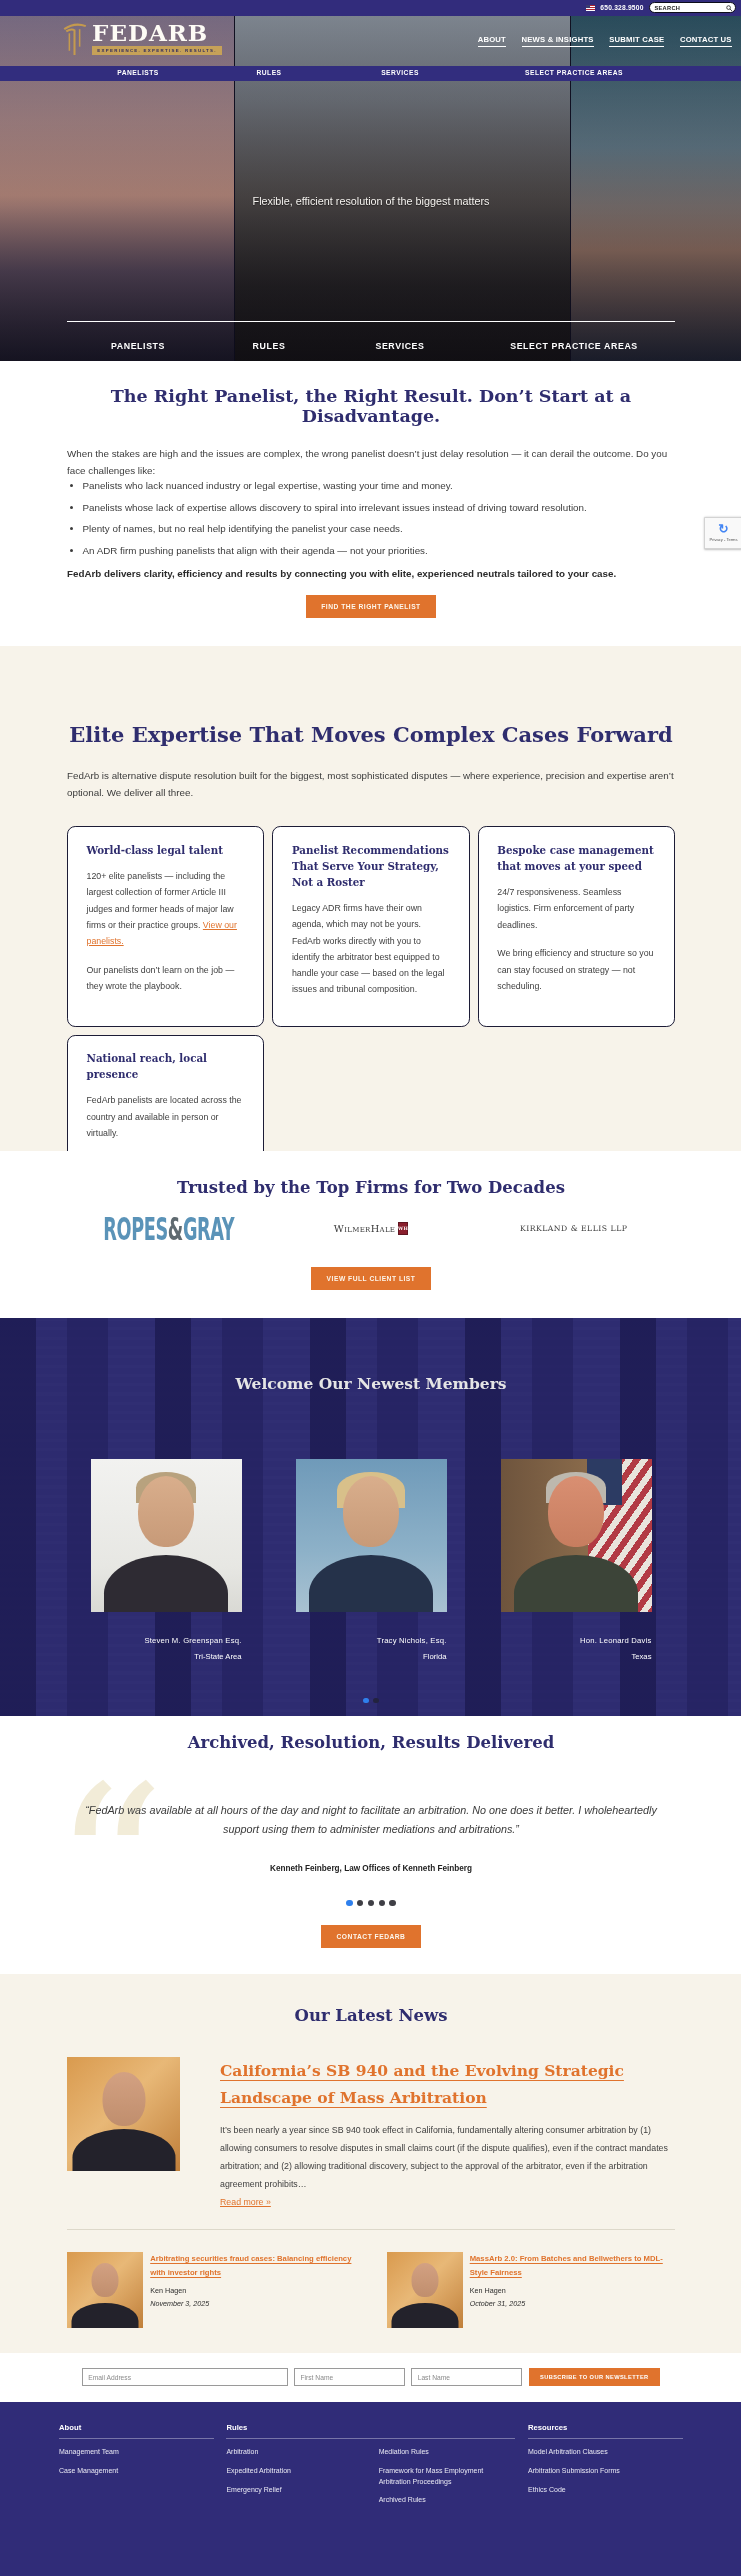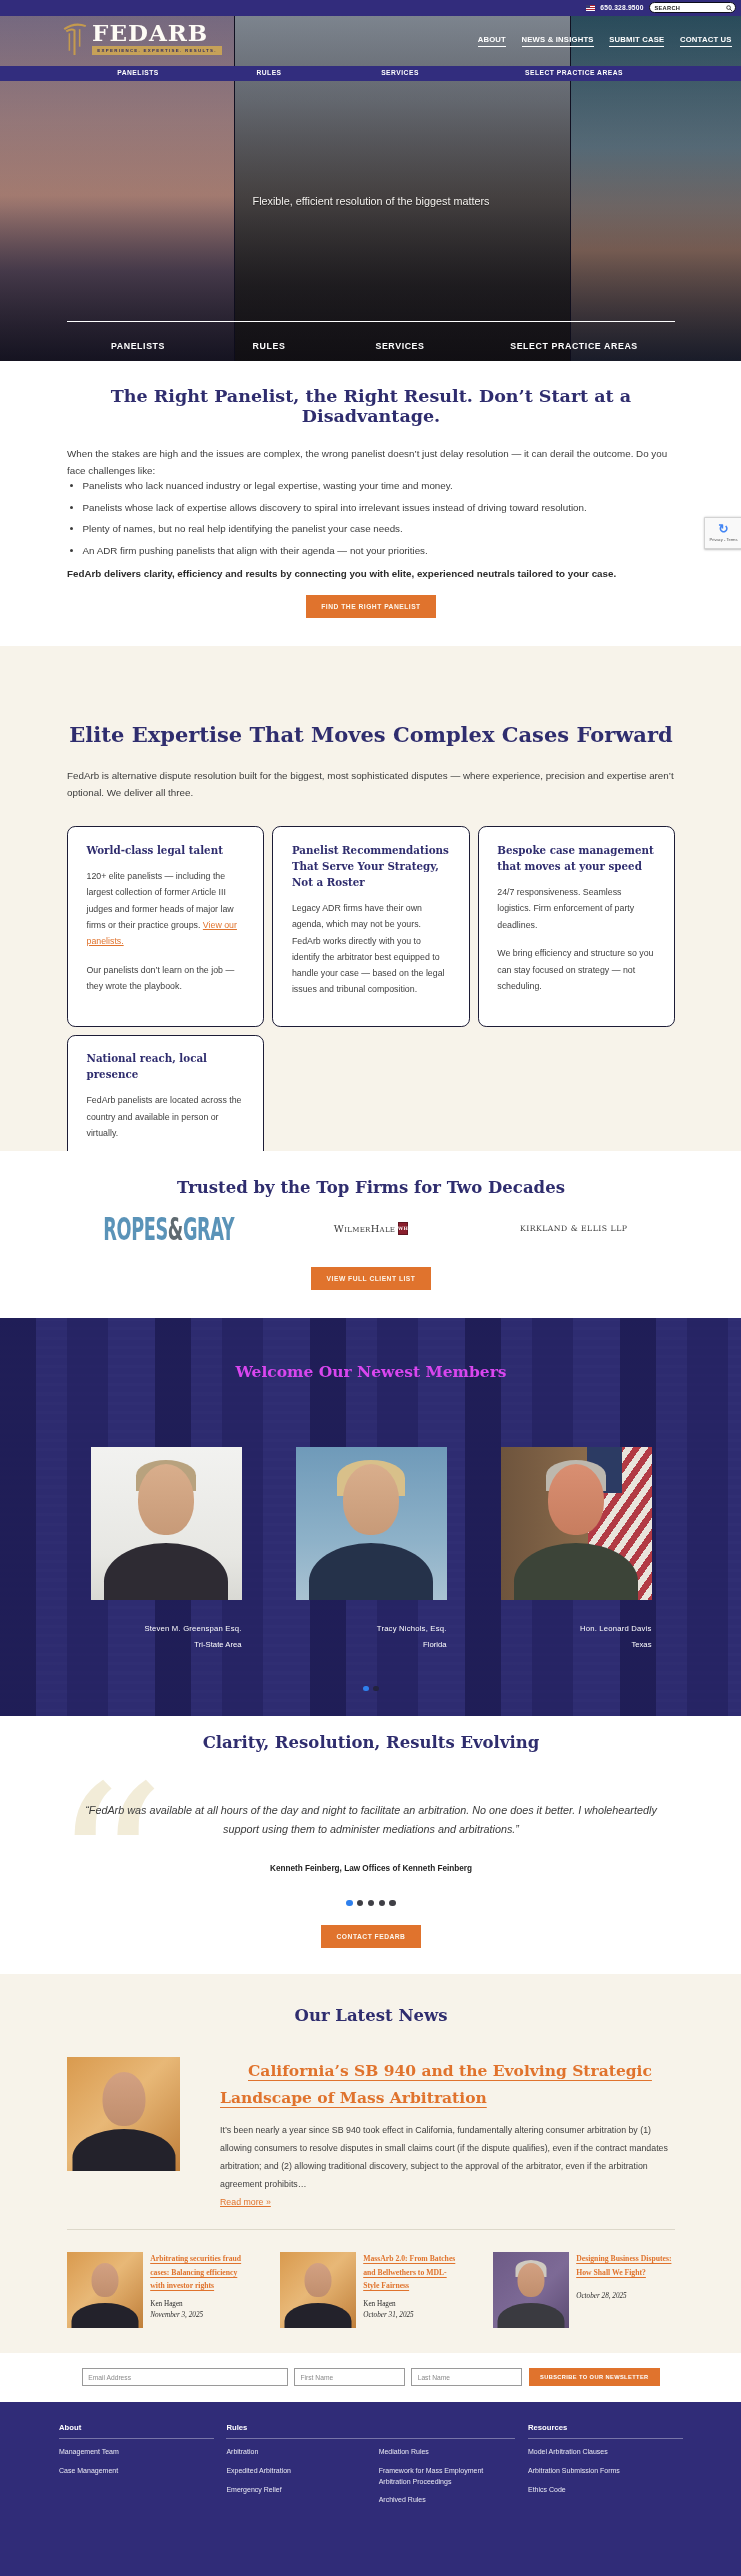--- a/index.html
+++ b/index.html
@@ -84,21 +84,21 @@
   .wh-badge { width:10.3px; height:13.4px; background:#8a1f2d; color:#fff; font-size:4.6px; font-weight:bold; display:flex; align-items:center; justify-content:center; font-variant:normal; border:0.5px solid #5f1520; }
   .kirkland { font-family:"DejaVu Serif", serif; font-size:7.7px; color:#3c3c3c; letter-spacing:0.5px; }
   .trusted .btn-orange { margin-top:26px; }
 
   
   .members { height:398px; background:#2b2970; overflow:hidden; position:relative; }
   .members .citybg { position:absolute; inset:0; opacity:.45;
     background:
       repeating-linear-gradient(90deg, rgba(16,14,52,.9) 0 36px, rgba(52,50,110,.55) 36px 67px, rgba(30,28,80,.8) 67px 108px, rgba(60,58,120,.4) 108px 155px),
       repeating-linear-gradient(180deg, rgba(255,255,255,.04) 0 3.1px, transparent 3.1px 9.3px); }
-  .members h2 { position:relative; color:#d946ef; font-size:15.5px; padding-top:44px; }
+  .members h2 { position:relative; color:#e5e5e5; font-size:15.5px; padding-top:56px; }
   .member-row { position:relative; display:flex; justify-content:center; gap:54px; margin-top:66px; }
   .mphoto { width:151px; height:153px; position:relative; overflow:hidden; }
   .mp1 { background:linear-gradient(180deg,#f2f2f0 0%,#e7e7e3 70%,#d9d9d4 100%); }
   .mp2 { background:linear-gradient(180deg,#6f9ab9 0%,#8db1c8 60%,#a9c2d2 100%); }
   .mp3 { background:linear-gradient(90deg,#6e543d 0%,#8a6b4b 58%,#9b3a3f 58%,#9b3a3f 100%); }
   .mp3 .flagstripes { position:absolute; right:0; top:0; width:64px; height:100%; background:repeating-linear-gradient(125deg,#b23a44 0 6.2px,#e9e4dc 6.2px 12.4px); }
   .mp3 .flagcanton { position:absolute; right:30px; top:0; width:35px; height:46px; background:#2c3b63; }
   .head { position:absolute; left:50%; top:17.5px; transform:translateX(-50%); width:56px; height:71px; border-radius:50% 50% 46% 46%; background:linear-gradient(180deg,#d9ae8c 0%,#c79a78 100%); }
   .hair { position:absolute; left:50%; top:13.4px; transform:translateX(-50%); width:60px; height:31px; border-radius:50% 50% 0 0; background:#b8a27e; }
   .shoulders { position:absolute; left:50%; bottom:-20.6px; transform:translateX(-50%); width:124px; height:77px; border-radius:50% 50% 0 0; background:#2e2b33; }
@@ -125,25 +125,25 @@
   .testimonial .btn-orange { margin-top:18.5px; }
 
   
   .news { height:379px; background:#f7f3ea; overflow:hidden; }
   .news h2 { font-size:16.5px; padding-top:32px; }
   .featured { display:flex; gap:40px; margin-top:32px; }
   .fphoto { width:113px; height:114px; flex:0 0 auto; background:linear-gradient(135deg,#d99a4e 0%,#e8b877 45%,#c07f3a 100%); position:relative; overflow:hidden; }
   .fphoto .head { width:43px; height:54px; top:15.5px; background:linear-gradient(180deg,#d3a182 0%,#c08e6d 100%); }
   .fphoto .shoulders { width:103px; height:57px; bottom:-15.5px; background:#23222b; }
   .fbody { flex:1; }
-  .ftitle { font-family:"DejaVu Serif", serif; font-weight:bold; font-size:15.5px; line-height:1.75; color:#e0732d; text-decoration:underline; text-underline-offset:3.6px; cursor:pointer; display:inline;margin-left:28px; }
+  .ftitle { font-family:"DejaVu Serif", serif; font-weight:bold; font-size:15.5px; line-height:1.75; color:#e0732d; text-decoration:underline; text-underline-offset:3.6px; cursor:pointer; display:inline; }
   .fexcerpt { font-size:8.8px; line-height:2.05; color:#3e3e3e; margin-top:10.3px; max-width:453px; }
   .readmore { display:inline-block; margin-top:4.1px; font-size:8.8px; color:#e0732d; text-decoration:underline; cursor:pointer; }
   .news-divider { height:0.5px; background:#ddd8ca; margin-top:21.6px; }
-  .news-grid { display:grid; grid-template-columns:1fr 1fr 1fr; gap:31px; margin-top:23px;font-family:Liberation Serif, serif; }
+  .news-grid { display:grid; grid-template-columns:1fr 1fr; gap:31px; margin-top:23px; }
   .news-item { display:flex; gap:7.2px; }
   .nthumb { width:76px; height:76px; flex:0 0 auto; background:linear-gradient(135deg,#d99a4e 0%,#e8b877 45%,#c07f3a 100%); position:relative; overflow:hidden; }
   .nthumb .head { width:27px; height:34px; top:10.3px; background:linear-gradient(180deg,#d3a182 0%,#c08e6d 100%); }
   .nthumb .shoulders { width:67px; height:36px; bottom:-10.3px; background:#23222b; }
   .nthumb.purple { background:linear-gradient(135deg,#6d5a86 0%,#7d6a96 55%,#5c4b72 100%); }
   .ntitle { font-size:7.7px; font-weight:bold; line-height:1.75; color:#e0732d; text-decoration:underline; text-underline-offset:2.1px; cursor:pointer; }
   .nauthor { font-size:7.2px; color:#2d2d2d; margin-top:7.2px; }
   .ndate { font-size:7.2px; font-style:italic; color:#2d2d2d; margin-top:3.1px; }
 
   
@@ -329,21 +329,21 @@
     </div>
   </div>
   <div class="dots">
     <span class="dot active"></span>
     <span class="dot"></span>
   </div>
 </div>
 
 <div class="testimonial">
   <div class="quote-glyph">“</div>
-  <h2 class="h2">Clarity, Resolution, Results Evolving</h2>
+  <h2 class="h2">Archived, Resolution, Results Delivered</h2>
   <p class="quote">“FedArb was available at all hours of the day and night to facilitate an arbitration. No one does it better. I wholeheartedly support using them to administer mediations and arbitrations.”</p>
   <p class="attrib">Kenneth Feinberg, Law Offices of Kenneth Feinberg</p>
   <div class="dots">
     <span class="dot active"></span>
     <span class="dot"></span>
     <span class="dot"></span>
     <span class="dot"></span>
     <span class="dot"></span>
   </div>
   <button class="btn-orange">CONTACT FEDARB</button>

